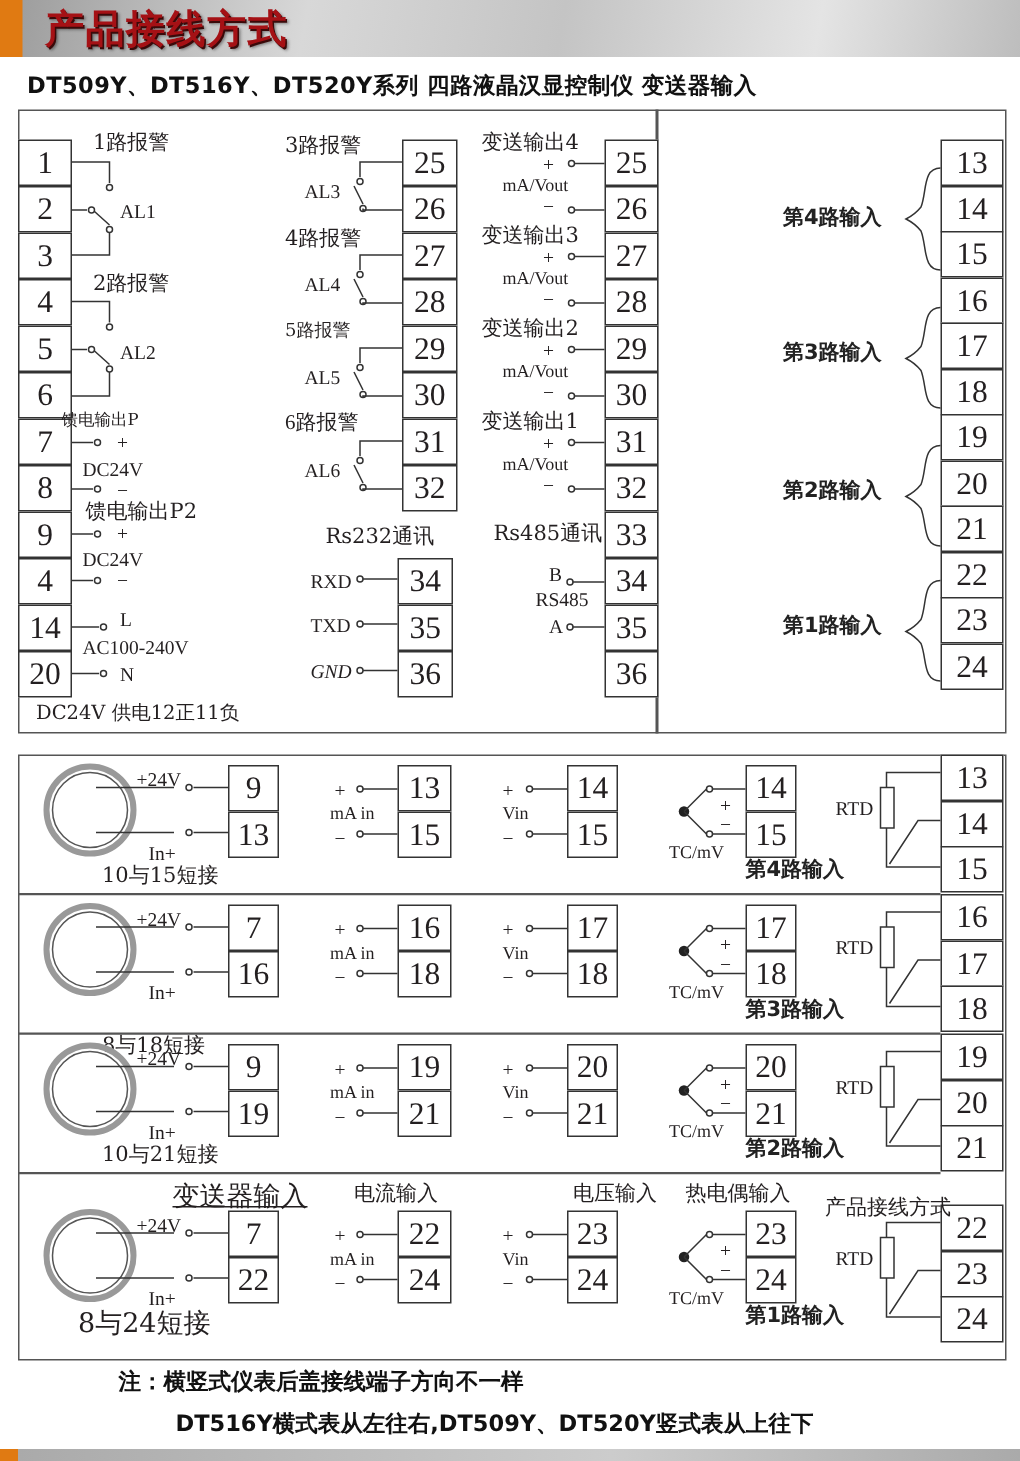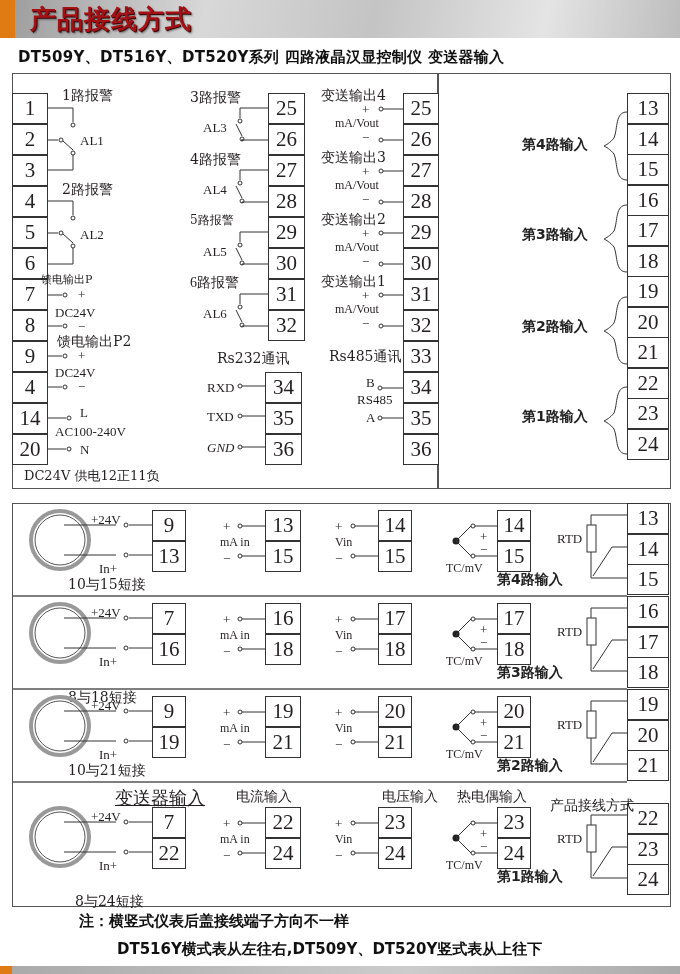--- a/index.html
+++ b/index.html
@@ -250,21 +250,21 @@
     <div class="bold-cn" style="left: 497px; top: 757px; position: absolute;">第2路输入</div>
     <div class="lbl" style="left: 557px; top: 718px; font-size: 13px;">RTD</div>
     <div class="term" style="left: 627px; top: 689px; width: 42px; height: 31px; font-size: 21px;">19</div>
     <div class="term" style="left: 627px; top: 719.5px; width: 42px; height: 31px; font-size: 21px;">20</div>
     <div class="term" style="left: 627px; top: 750px; width: 42px; height: 31px; font-size: 21px;">21</div>
     <div class="lbl lbl-cn" style="left: 36px; top: 827px; font-size: 15px;">变送器</div>
     <div class="lbl" style="left: 47px; top: 815px;">+</div>
     <div class="lbl" style="left: 47px; top: 843px;">−</div>
     <div class="lbl" style="left: 91px; top: 810px;">+24V</div>
     <div class="lbl" style="left: 99px; top: 859px;">In+</div>
-    <div class="lbl lbl-cn" style="left: 75px; top: 874px; font-size: 14px; margin-top: 20px;">8与24短接</div>
+    <div class="lbl lbl-cn" style="left: 52px; top: 874px; font-size: 18px;">8与24短接</div>
     <div class="term" style="left: 152px; top: 807px; width: 34px; height: 31px; font-size: 21px;">7</div>
     <div class="term" style="left: 152px; top: 838px; width: 34px; height: 31px; font-size: 21px;">22</div>
     <div class="lbl" style="left: 223px; top: 817px;">+</div>
     <div class="lbl" style="left: 220px; top: 833px; font-size: 12px;">mA in</div>
     <div class="lbl" style="left: 223px; top: 849px;">−</div>
     <div class="term" style="left: 265px; top: 807px; width: 36px; height: 31px; font-size: 21px;">22</div>
     <div class="term" style="left: 265px; top: 838px; width: 36px; height: 31px; font-size: 21px;">24</div>
     <div class="lbl" style="left: 335px; top: 817px;">+</div>
     <div class="lbl" style="left: 335px; top: 833px; font-size: 12px;">Vin</div>
     <div class="lbl" style="left: 335px; top: 849px;">−</div>

